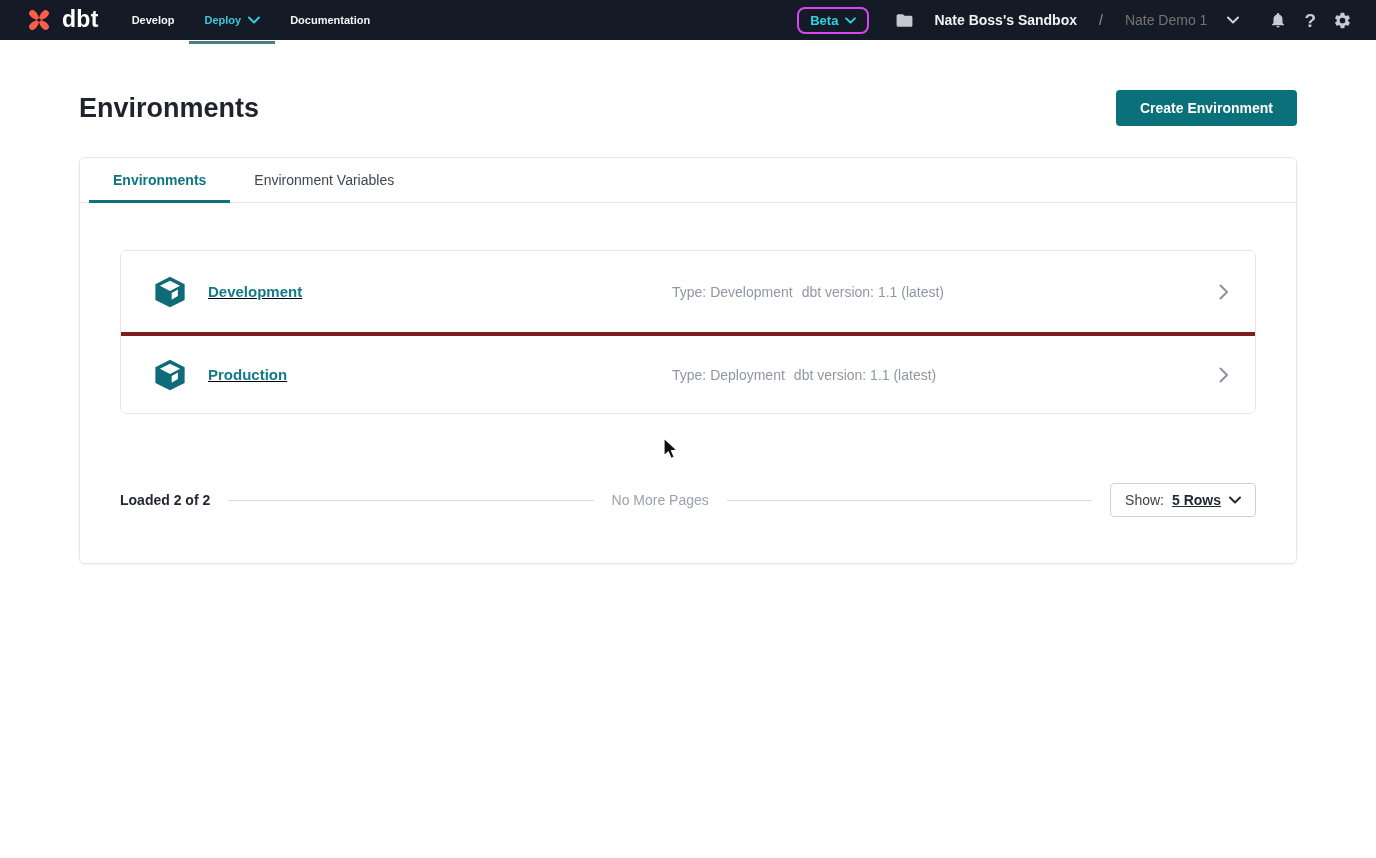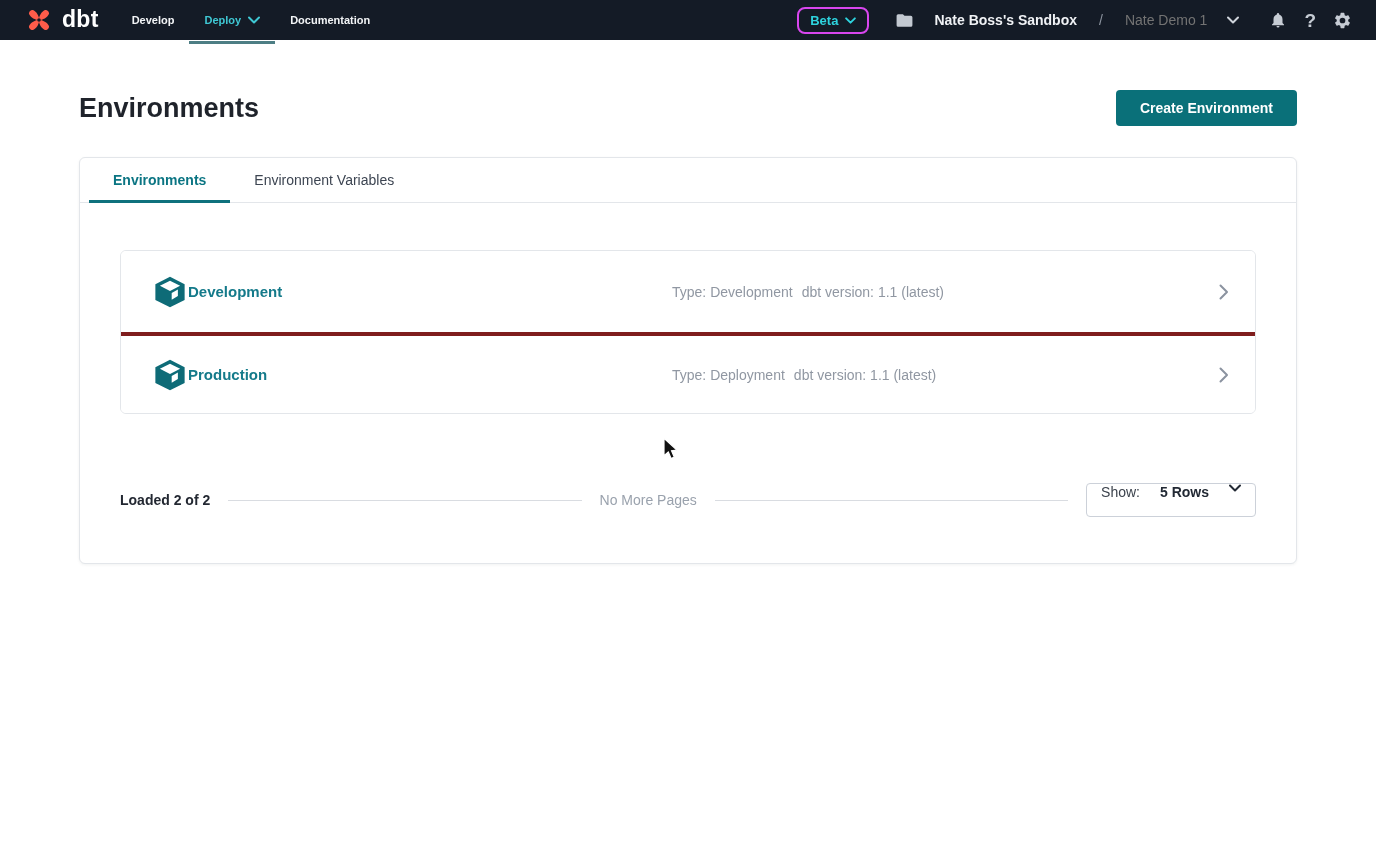--- a/index.html
+++ b/index.html
@@ -44,33 +44,33 @@
     color:#3d4552; position:relative; cursor:pointer; white-space:nowrap; }
   .tab.active { color:#0b7583; font-weight:700; }
   .tab.active::after { content:""; position:absolute; left:0; right:0; bottom:-1px;
     height:3px; background:#0e717d; }
   .card-body { padding:47px 40px 46px 40px; }
 
   .env-list { border:1px solid #e3e6ea; border-radius:6px; overflow:hidden; }
   .env-row { display:flex; align-items:center; height:81px; padding:0 26px 0 31px;
     background:#fff; cursor:pointer; }
   .env-row + .env-row { border-top:4px solid #7f1d1d; }
-  .env-left { display:flex; align-items:center; width:520px; flex-shrink:0; }
+  .env-left { display:flex; align-items:center; gap:20px; width:520px; flex-shrink:0;text-decoration:underline; }
   .env-name { color:#147a8a; font-weight:700; font-size:15px; }
   .env-info { flex:1; display:flex; gap:9px; font-size:14px; color:#9097a2; }
   .env-chevron { display:flex; align-items:center; color:#8b93a0; }
 
   .list-footer { margin-top:69px; display:flex; align-items:center; gap:18px; }
   .loaded-label { font-size:14px; font-weight:600; color:#232832; white-space:nowrap; }
   .fline { flex:1; height:1px; background:#d9dce1; }
   .no-more-label { font-size:14px; color:#9aa2ad; white-space:nowrap; }
-  .show-btn { display:flex; gap:20px; border:1px solid #ccd1d9;
+  .show-btn { display:flex; align-items:center; gap:8px; border:1px solid #ccd1d9;
     border-radius:4px; background:#fff; height:34px; padding:0 14px; font-size:14px; cursor:pointer; }
   .show-label { color:#3b424c; }
-  .show-value { font-weight:700; color:#222934; }
+  .show-value { font-weight:700; color:#222934;text-decoration:underline; }
 
   .cursor { position:absolute; left:660px; top:437px; pointer-events:none; z-index:99; }
 </style>
 </head>
 <body>
 
 <div class="navbar">
   <div class="logo">
     <span style="display:flex;">
       <svg width="30" height="30" viewBox="0 0 32 32">

